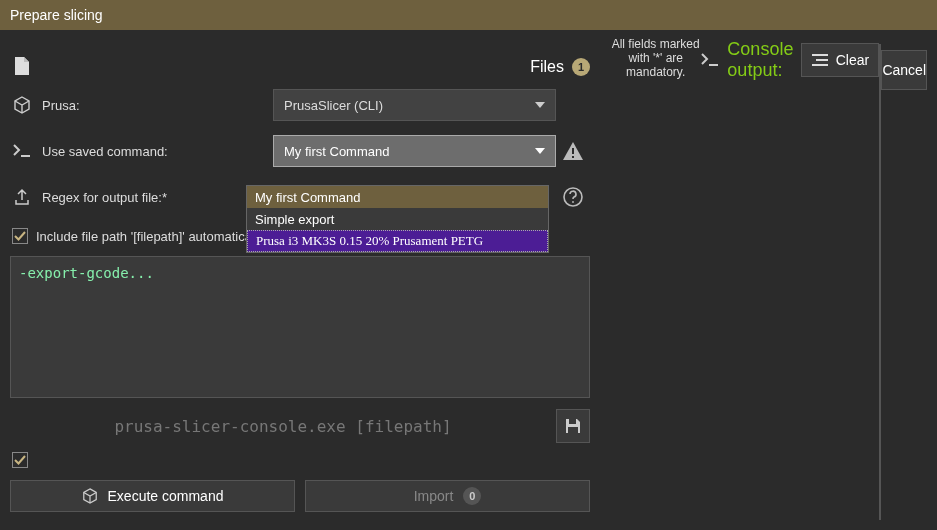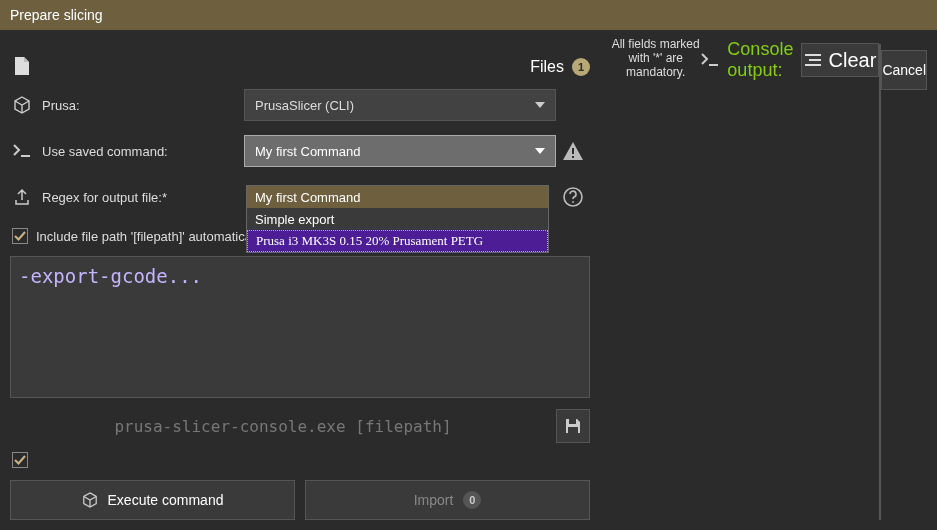--- a/index.html
+++ b/index.html
@@ -87,20 +87,21 @@
     flex: 1;
     height: 32px;
     background: #424242;
     border: 1px solid #555;
     display: flex;
     align-items: center;
     padding: 0 10px;
     color: #ddd;
     cursor: pointer;
     position: relative;
+    margin-left: 29px;
   }
   .select.open {
     background: #6d6d6d;
     border: 1px solid #aaa;
     color: #fff;
   }
   .select .caret {
     margin-left: auto;
   }
   .dropdown {
@@ -142,23 +143,23 @@
     display: inline-flex;
     align-items: center; justify-content: center;
     margin-right: 8px;
   }
   .chk svg { display: block; }
   .textarea {
     width: 100%;
     height: 142px;
     background: #3a3a3a;
     border: 1px solid #555;
-    color: #c4b5fd;
+    color: #86efac;
     font-family: Consolas, monospace;
-    font-size: 19px;
+    font-size: 14px;
     padding: 8px;
     margin-top: 8px;
     resize: none;
   }
   .cmdpreview-row {
     display: flex;
     align-items: center;
     margin-top: 10px;
     height: 36px;
   }
@@ -178,21 +179,21 @@
     cursor: pointer;
   }
   .bottom-buttons {
     display: flex;
     gap: 10px;
     margin-top: auto;
     height: 40px;
   }
   .btn {
     flex: 1;
-    height: 40px;
+    height: 32px;
     background: #3a3a3a;
     border: 1px solid #555;
     color: #fff;
     display: flex;
     align-items: center;
     justify-content: center;
     gap: 10px;
     cursor: pointer;
     font-size: 14px;
   }
@@ -210,21 +211,21 @@
     align-items: center;
     gap: 8px;
     height: 40px;
   }
   .console-label { flex:1; color:#84cc16; font-size:18px; }
   .clear-btn {
     width: 78px; height: 34px;
     background: #3a3a3a;
     border: 1px solid #555;
     display: flex; align-items:center; justify-content:center;
-    gap:8px; color:#fff; font-size:20px;
+    gap:8px; color:#fff; font-size:14px;
     cursor:pointer;
   }
   .console-output {
     flex: 1;
     background: #2b2b2b;
     border: 1px solid #555;
     margin-top: 4px;
   }
   .cancel-btn {
     height: 40px;

